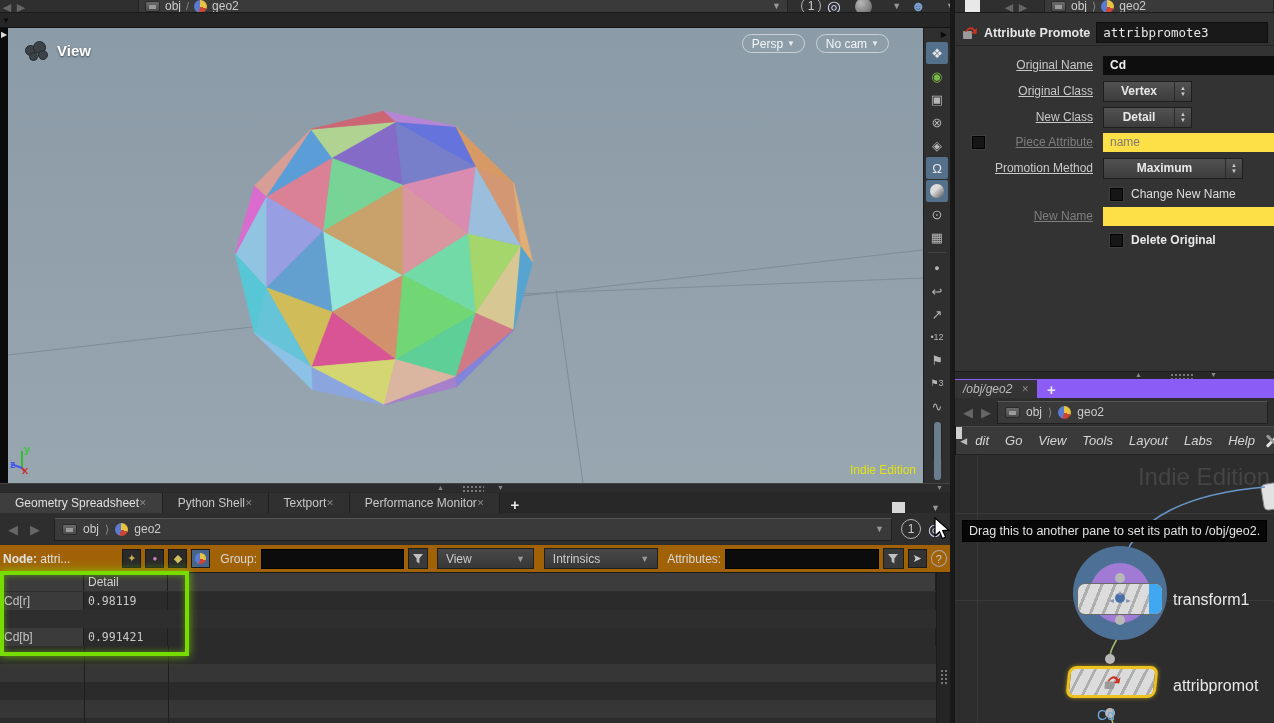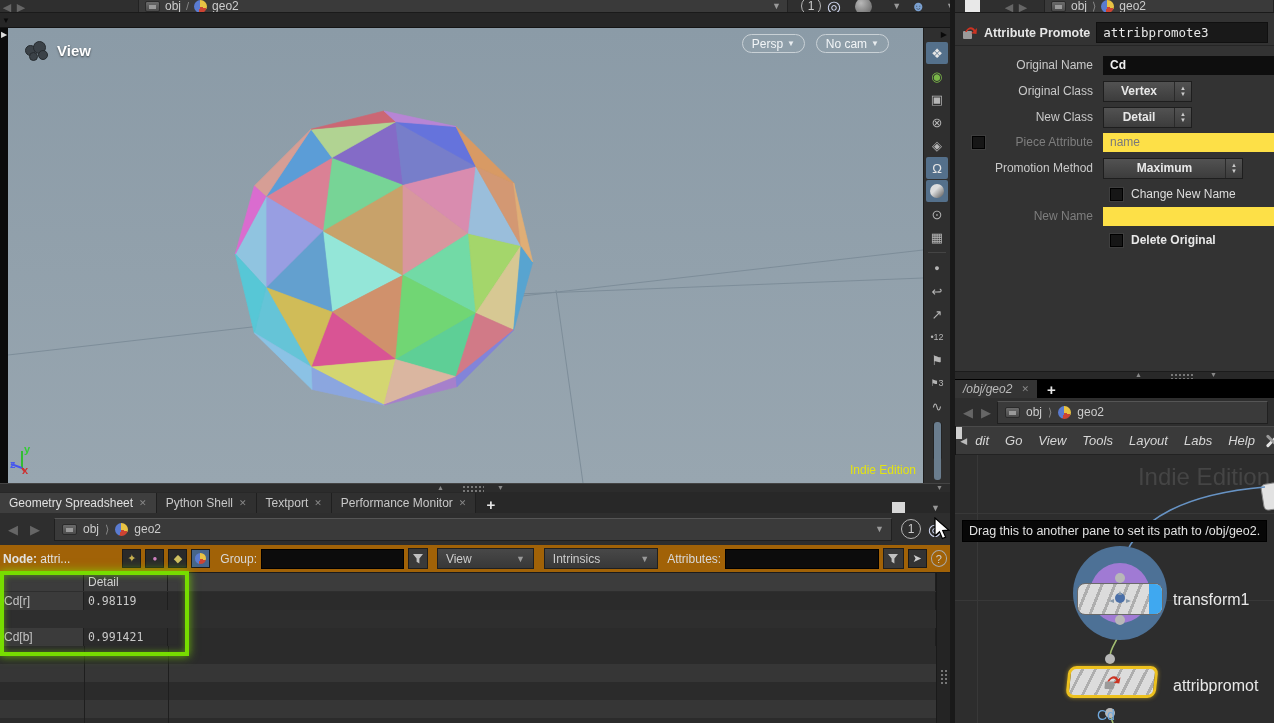--- a/index.html
+++ b/index.html
@@ -33,21 +33,21 @@
   .vstrip { top:28px; left:923px; width:27px; height:455px; background:#2f2f2f; border-left:1px solid #1c1c1c; display:flex; flex-direction:column; align-items:center; padding-top:14px; gap:1px; overflow:hidden; }
   .vtool { width:22px; height:22px; display:flex; align-items:center; justify-content:center; color:#b5b5b5; font-size:13px; border-radius:2px; flex:0 0 auto; }
   .vtool.hl { background:#54708b; color:#e5e5e5; }
   .vstrip .sep { width:18px; height:1px; background:#444; margin:3px 0; }
   .vscroll { width:9px; flex:1; background:#242424; border-radius:3px; margin-top:4px; position:relative; }
   .vscroll i { position:absolute; top:0; left:1px; width:7px; height:58px; background:#6a7d8e; border-radius:3px; }
 
   
   .hscroll { top:483px; left:0; width:950px; height:9px; background:#2c2c2c; border-top:1px solid #444; }
   .tabsrow { top:492px; left:0; width:950px; height:21px; background:#282828; display:flex; align-items:flex-end; }
-  .tab { height:20px; display:flex; align-items:center; gap:6px; padding:0 9px; background:#303030; border-right:1px solid #1f1f1f; color:#c8c8c8; font-size:12px; }
+  .tab { height:20px; display:flex; align-items:center; gap:0; padding:0 15px; background:#303030; border-right:1px solid #1f1f1f; color:#c8c8c8; font-size:12px; }
   .tab.active { background:#3e3e3e; color:#e0e0e0; }
   .tab .x { color:#888; font-size:9px; }
   .plus { color:#e8e8e8; font-size:15px; font-weight:bold; padding:0 10px; }
 
   .crumbrow { top:513px; left:0; width:950px; height:32px; background:#2e2e2e; display:flex; align-items:center; }
   .pathfield { background:#3a3a3a; border:1px solid #202020; border-top-color:#555; height:23px; display:flex; align-items:center; gap:6px; padding:0 7px; }
   .dropdn { color:#999; font-size:9px; margin-left:auto; }
   .circ1 { width:20px; height:20px; border:1px solid #b5b5b5; border-radius:50%; color:#ccc; display:flex; align-items:center; justify-content:center; font-size:12px; }
   .bullseye { color:#cfd6ef; font-size:16px; }
 
@@ -76,32 +76,32 @@
           background:radial-gradient(circle, #777 1px, transparent 1.4px); background-size:4px 4px; }
   .greenbox { top:571px; left:0px; width:189px; height:85px; border:4px solid #77dd00; box-shadow:0 0 9px rgba(130,230,0,.75), inset 0 0 6px rgba(130,230,0,.5); z-index:40; pointer-events:none; }
 
   
   .vdivider { top:0; left:950px; width:5px; height:723px; background:#191919; }
   .rparams { top:13px; left:955px; width:319px; height:358px; background:#333; }
   .phdr { position:absolute; top:7px; left:0; width:319px; height:26px; display:flex; align-items:center; gap:6px; padding:0 6px; background:#333; border-bottom:1px solid #262626; }
   .phdr b { color:#e6e6e6; font-size:12.5px; white-space:nowrap; }
   .pnamefield { flex:1; background:#191919; border:1px solid #101010; height:21px; color:#e8e8e8; font-family:"DejaVu Sans Mono",monospace; font-size:12.5px; display:flex; align-items:center; padding:0 6px; }
   .prow { position:absolute; left:0; width:319px; height:22px; display:flex; align-items:center; }
-  .plabel { width:148px; text-align:right; padding-right:10px; color:#c9c9c9; font-size:12px; flex:0 0 auto; }
+  .plabel { width:148px; text-align:right; padding-right:10px; color:#c9c9c9; font-size:12px; flex:0 0 auto;text-decoration:underline; }
   .plabel.dis { color:#7e7e7e; }
   .pfield { flex:1; margin-right:0; background:#0e0e0e; height:19px; color:#f0f0f0; font-weight:bold; display:flex; align-items:center; padding:0 7px; font-size:12px; }
   .pfield.dis { background:#fde047; color:#7a7a7a; font-weight:normal; }
   .pdrop { background:linear-gradient(#525252,#3c3c3c); border:1px solid #1e1e1e; height:21px; display:flex; align-items:center; color:#e8e8e8; font-weight:bold; font-size:12px; }
   .pdrop .lbl { padding:0 10px; flex:1; text-align:center; }
   .pdrop .spin { width:17px; align-self:stretch; border-left:1px solid #2a2a2a; display:flex; flex-direction:column; align-items:center; justify-content:center; color:#ccc; font-size:6px; line-height:6px; }
   .chk { width:13px; height:13px; background:#161616; border:1px solid #000; box-shadow:0 0 0 1px #3e3e3e; flex:0 0 auto; }
 
   
   .rscrollstrip { top:371px; left:955px; width:319px; height:8px; background:#282828; border-top:1px solid #1c1c1c; }
-  .rtabs { top:379px; left:955px; width:319px; height:19px; background:#000000; display:flex; align-items:flex-end; }
+  .rtabs { top:379px; left:955px; width:319px; height:19px; background:#8b5cf6; display:flex; align-items:flex-end; }
   .rtab { height:18px; background:#343434; color:#bbb; font-style:italic; font-size:12px; display:flex; align-items:center; gap:9px; padding:0 8px; }
   .rcrumb { top:398px; left:955px; width:319px; height:28px; background:#2e2e2e; display:flex; align-items:center; gap:4px; padding:0 6px; }
   .rmenu { top:426px; left:955px; width:319px; height:29px; background:#3a3a3a; border-top:1px solid #4a4a4a; border-bottom:1px solid #222; display:flex; align-items:center; }
   .rmenu .sliver { width:8px; height:29px; background:#141414; position:relative; margin-right:4px; }
   .rmenu .sliver i { position:absolute; top:1px; left:1px; width:6px; height:12px; background:#cfcfcf; }
   .menuitem { color:#d6d6d6; font-size:13px; padding:0 8px;font-style:italic; }
   .wrench { margin-left:auto; margin-right:8px; width:18px; height:18px; position:relative; }
   .wrench i, .wrench u { position:absolute; left:8px; top:1px; width:3px; height:16px; background:#e4e4e4; border-radius:2px; }
   .wrench i { transform:rotate(45deg); }
   .wrench u { transform:rotate(-45deg); background:#9a9a9a; }

